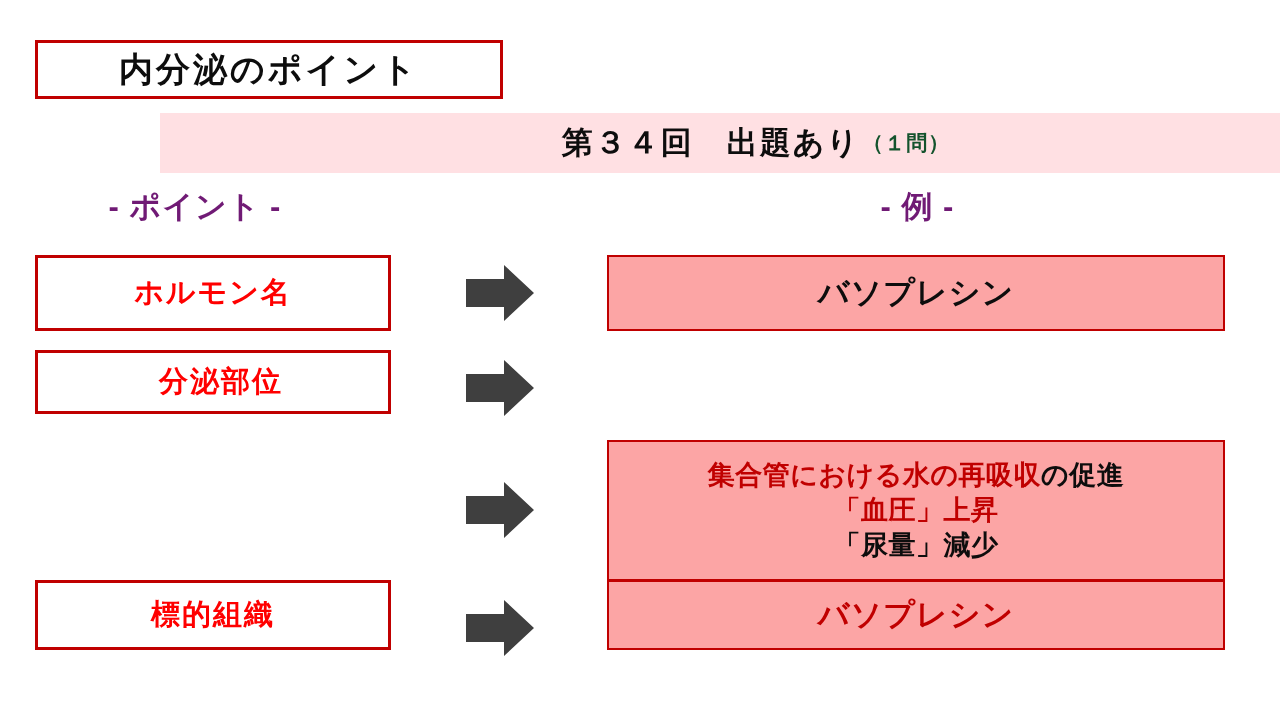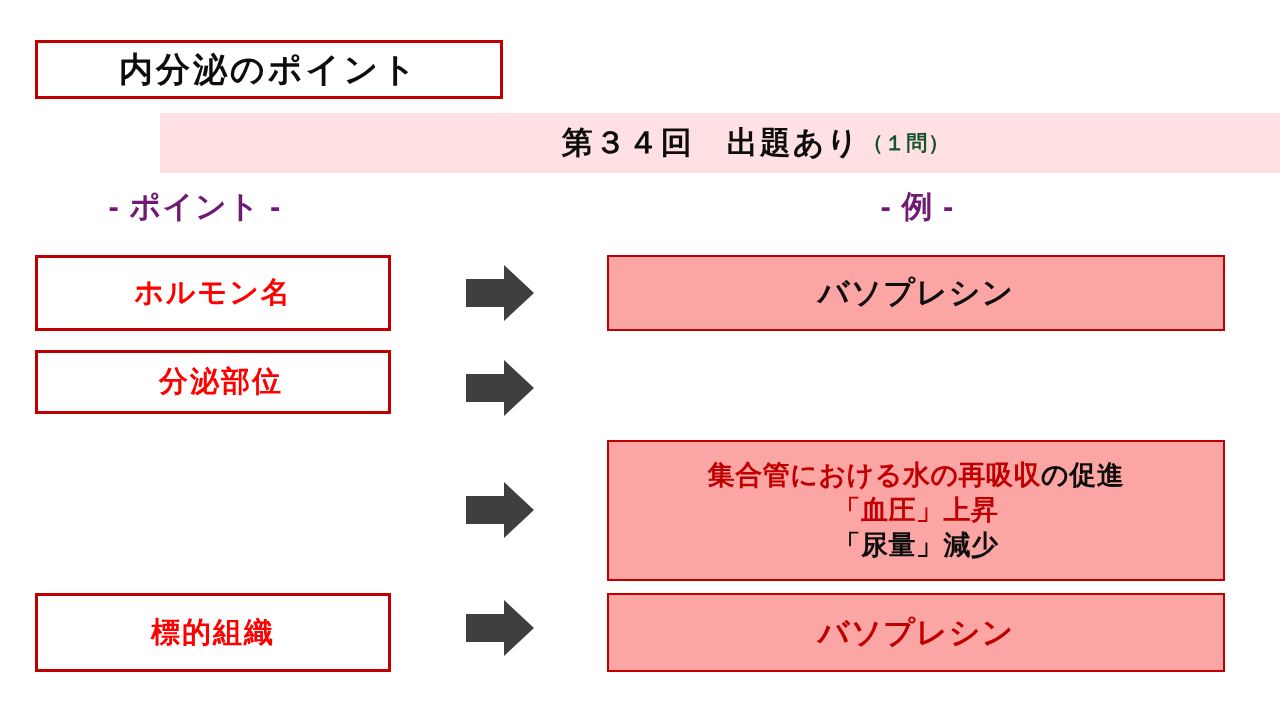--- a/index.html
+++ b/index.html
@@ -61,21 +61,21 @@
   .t-darkred { color: #c00000; }
 
   
   .arrow-svg { position: absolute; left: 466px; width: 68px; height: 56px; }
   .arrow-svg polygon { fill: #3f3f3f; }
 
   
   .r1 { top: 255px; height: 76px; }
   .r2 { top: 350px; height: 64px; padding-left: 16px; }
   .r3 { top: 440px; height: 141px; }
-  .r4 { top: 593px; height: 79px; }
+  .r4 { top: 580px; height: 70px; }
   .a1 { top: 265px; }
   .a2 { top: 360px; }
   .a3 { top: 482px; }
   .a4 { top: 600px; }
 </style>
 </head>
 <body>
 
 <div class="slide">
 

